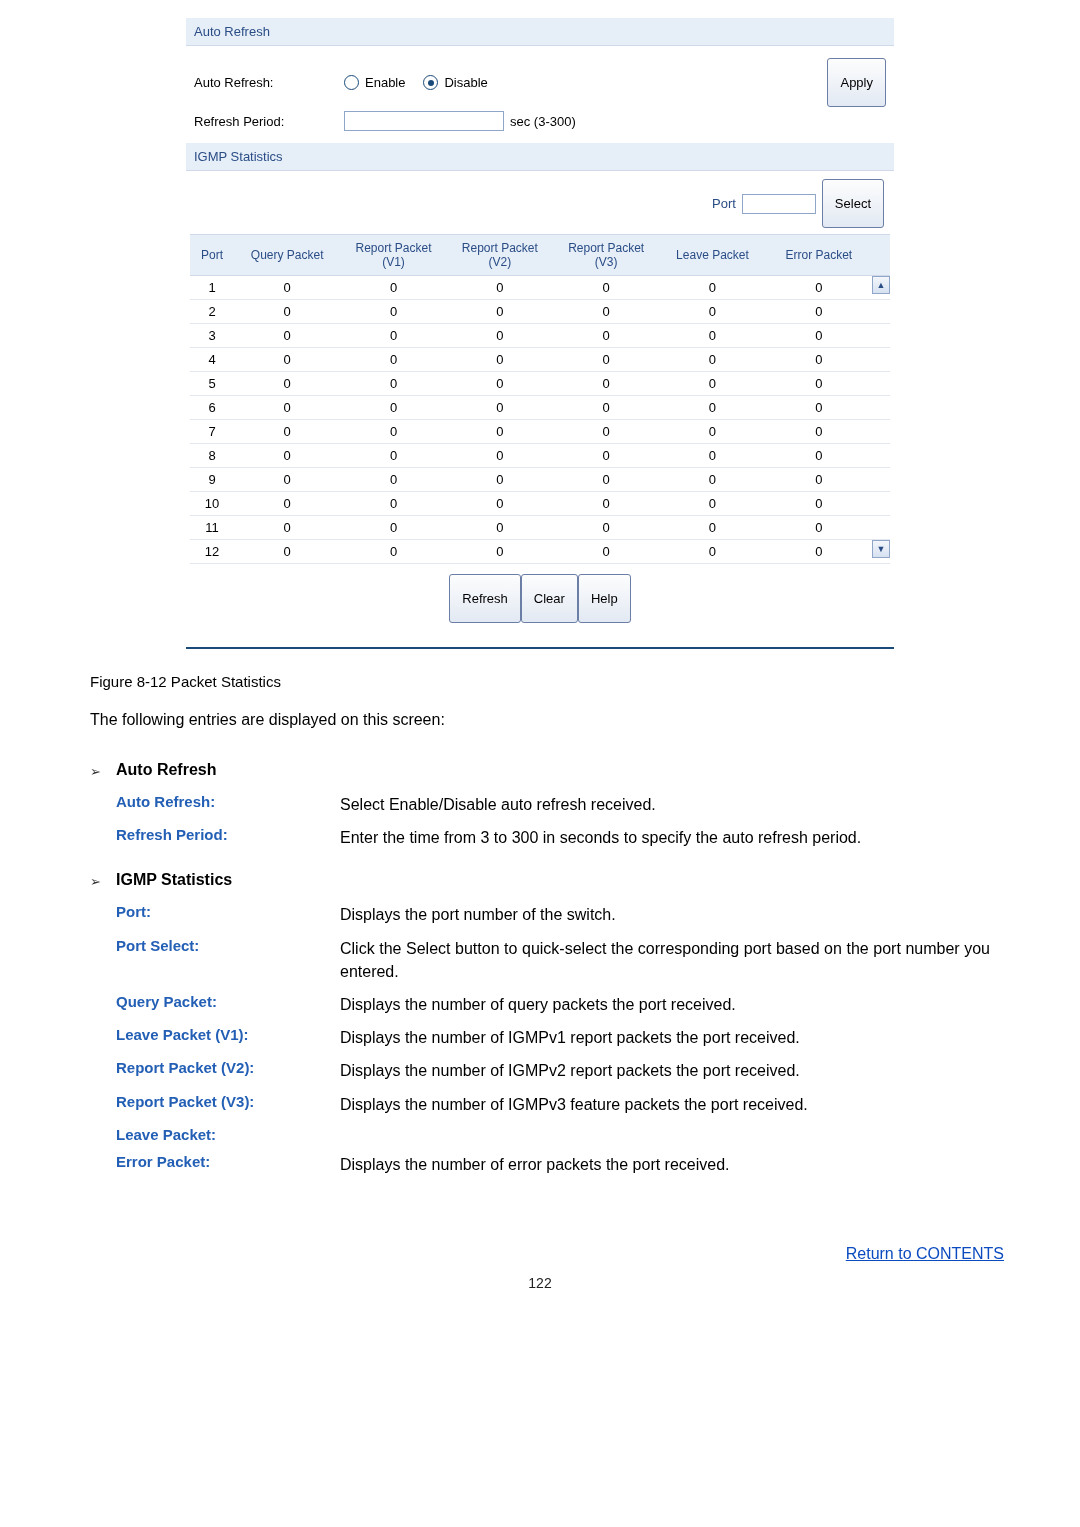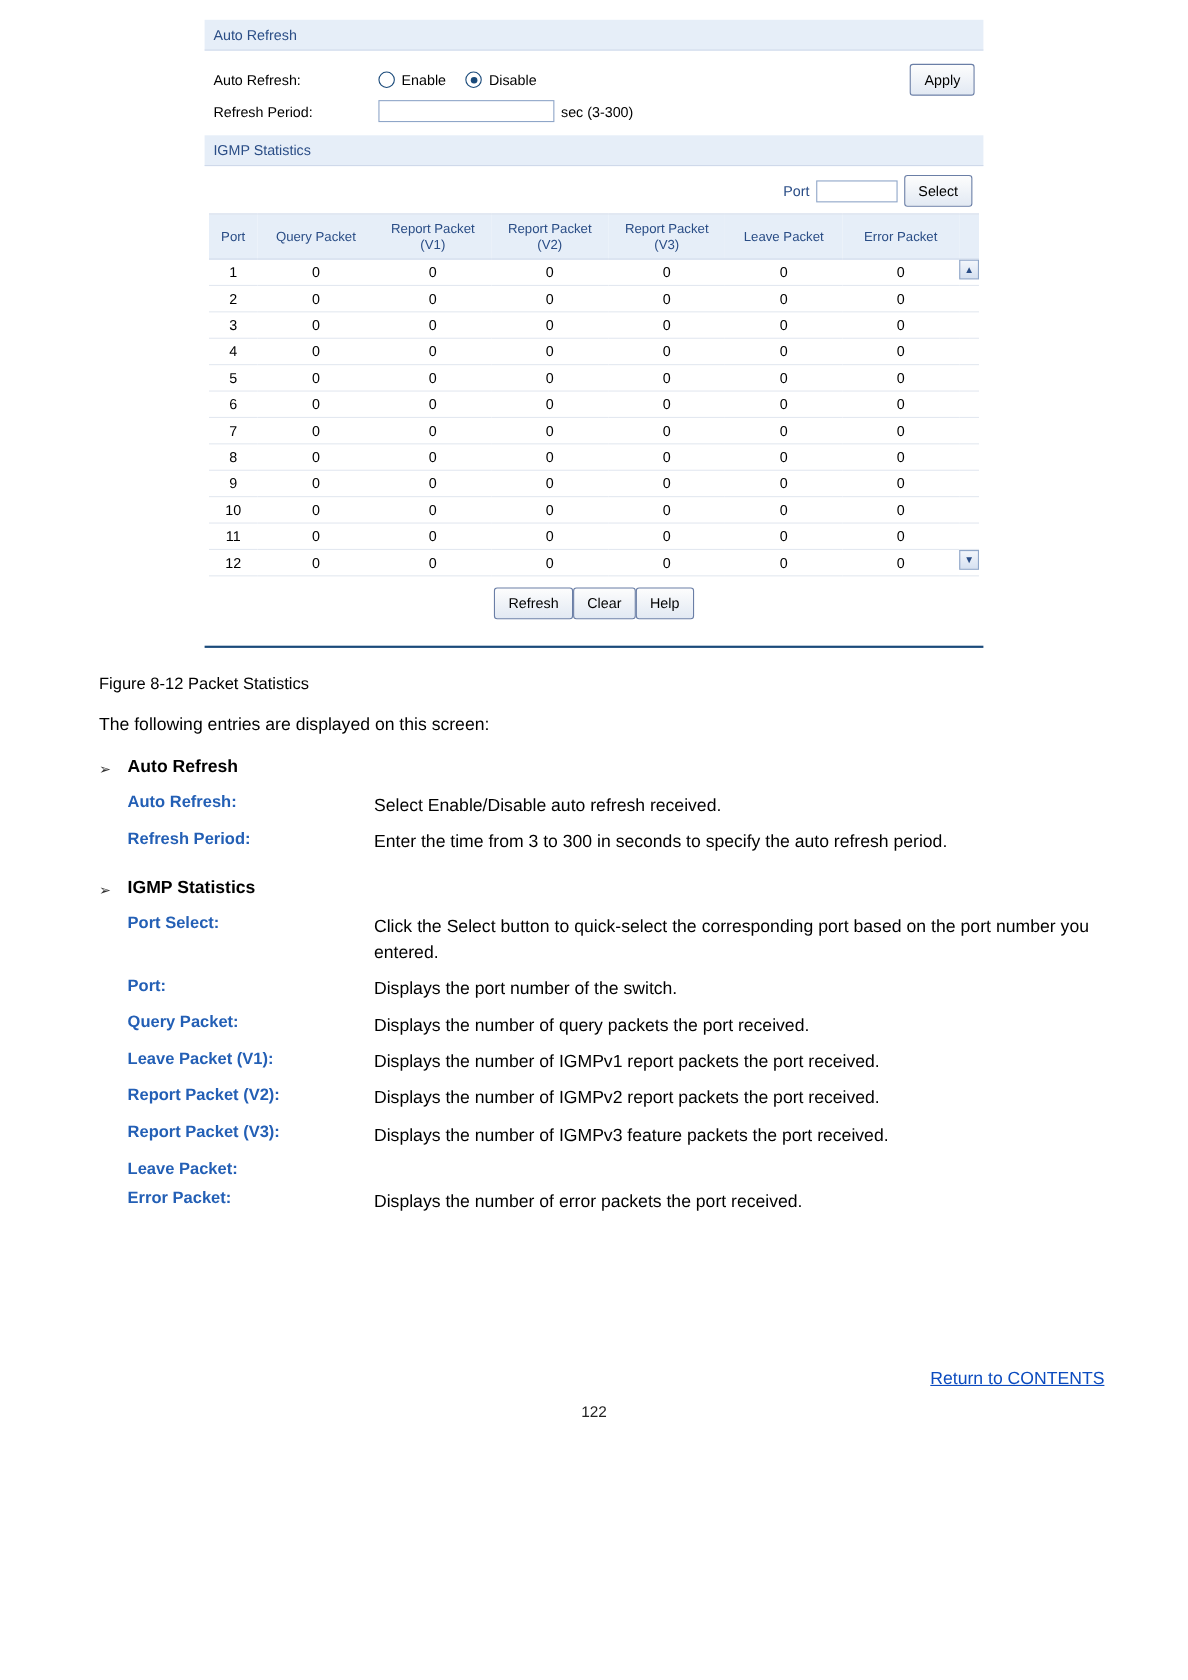--- a/index.html
+++ b/index.html
@@ -71,21 +71,21 @@
   .small-input {
     width: 64px;
   }
   .apply-wrap {
     margin-left: auto;
   }
   .win-btn {
     border: 1px solid #6a7ea6;
     background: linear-gradient(#fdfdfd, #e2e9f3);
     font-size: 13px;
-    padding: 6px 12px;
+    padding: 16px 12px;
     border-radius: 3px;
     cursor: pointer;
   }
 
   .stats-body {
     padding: 0 4px 10px 4px;
   }
   .filter-row {
     display: flex;
     align-items: center;
@@ -135,21 +135,21 @@
     padding: 10px 0 14px 0;
   }
 
   
   .figure-caption {
     margin: 24px 0 20px 0;
     font-size: 16px;
   }
   .intro-line {
     font-size: 16px;
-    margin-bottom: 20px;
+    margin-bottom: 32px;
   }
   .sect-item {
     display: flex;
     gap: 14px;
     margin: 8px 0;
   }
   .bullet {
     width: 12px;
     font-size: 13px;
     color: #333;
@@ -421,26 +421,26 @@
         <div class="def-desc">Enter the time from 3 to 300 in seconds to specify the auto refresh period.</div>
       </div>
     </div>
 
   <div class="sect-item">
     <span class="bullet">➢</span>
     <span class="sect-title">IGMP Statistics</span>
   </div>
   <div class="def-list" id="defs-igmp">
       <div class="def-row">
+        <div class="def-term">Port:</div>
+        <div class="def-desc">Displays the port number of the switch.</div>
+      </div>
+      <div class="def-row">
         <div class="def-term">Port Select:</div>
         <div class="def-desc">Click the Select button to quick-select the corresponding port based on the port number you entered.</div>
-      </div>
-      <div class="def-row">
-        <div class="def-term">Port:</div>
-        <div class="def-desc">Displays the port number of the switch.</div>
       </div>
       <div class="def-row">
         <div class="def-term">Query Packet:</div>
         <div class="def-desc">Displays the number of query packets the port received.</div>
       </div>
       <div class="def-row">
         <div class="def-term">Leave Packet (V1):</div>
         <div class="def-desc">Displays the number of IGMPv1 report packets the port received.</div>
       </div>
       <div class="def-row">

